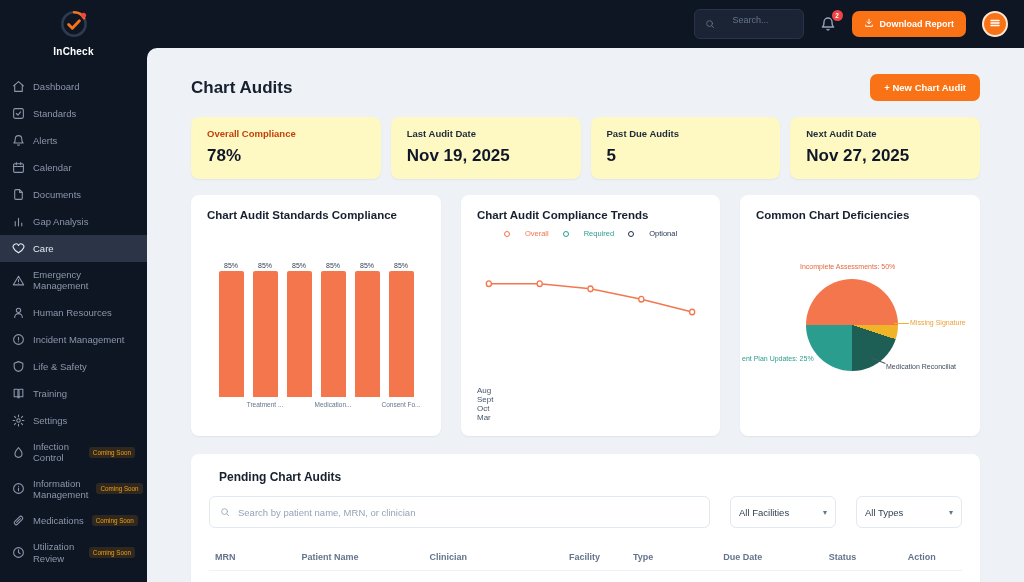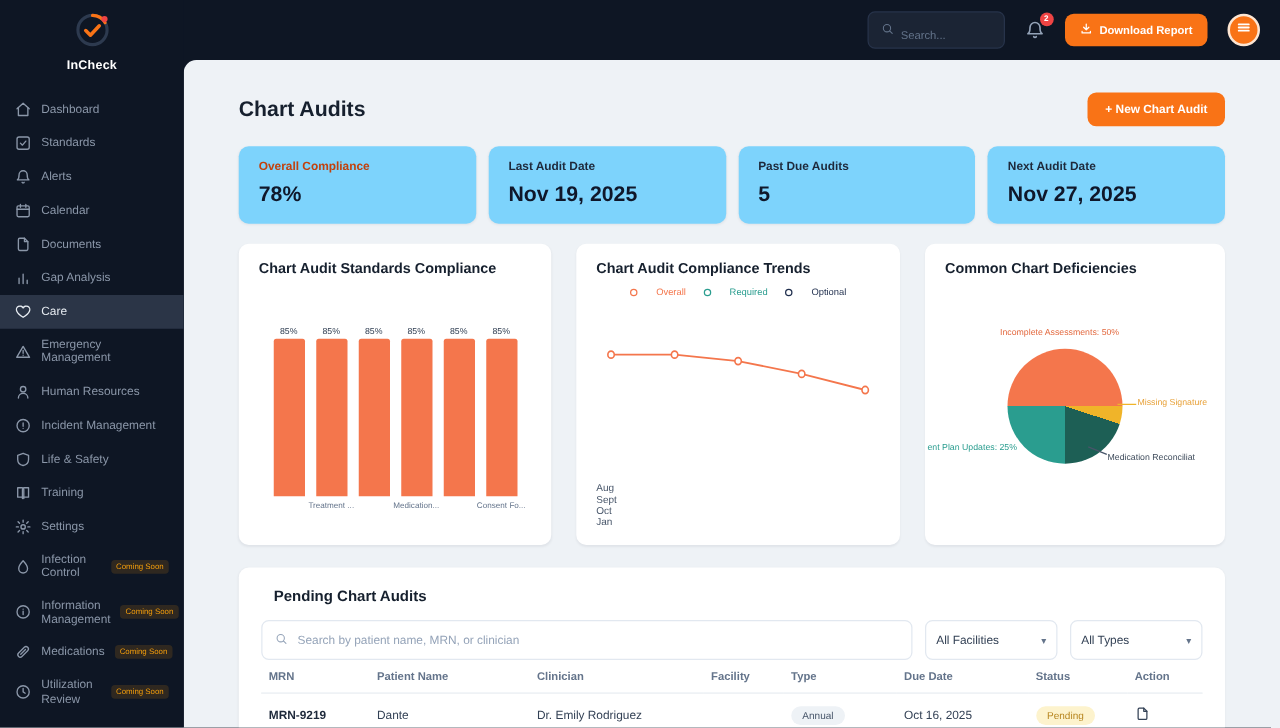--- a/index.html
+++ b/index.html
@@ -13,40 +13,40 @@
   .nav { flex:1; overflow:hidden; padding-top:6px; }
   .nav-item { display:flex; align-items:center; gap:8px; padding:7px 12px; color:#8b97a9; font-size:9.5px; cursor:pointer; }
   .nav-item.active { background:#2b3547; color:#e6ebf1; }
   .nav-icon { width:13px; height:13px; flex:none; display:flex; align-items:center; }
   .nav-icon svg { width:13px; height:13px; }
   .nav-label { flex:1; line-height:1.2; }
   .soon { margin-left:auto; flex:none; font-size:6.3px; color:#f59e0b; background:rgba(245,158,11,.14); padding:2px 4px; border-radius:3px; white-space:nowrap; }
 
   
   .topbar { position:absolute; left:147px; right:0; top:0; height:48px; background:#0e1624; display:flex; align-items:center; justify-content:flex-end; gap:16px; padding:0 16px; z-index:2; }
-  .tsearch { display:flex; align-items:flex-end; gap:6px; background:#1b2434; border:1px solid #27334a; border-radius:6px; padding:5px 10px; width:110px; color:#64748b; }
+  .tsearch { display:flex; align-items:flex-start; gap:18px; background:#1b2434; border:1px solid #27334a; border-radius:6px; padding:5px 10px; width:110px; color:#64748b; }
   .tsearch svg { width:10px; height:10px; }
   .tsearch input { background:transparent; border:0; outline:0; color:#cbd5e1; font-size:9px; width:78px; }
   .tsearch input::placeholder { color:#64748b; }
   .bell { position:relative; color:#94a3b8; width:16px; height:16px; cursor:pointer; }
   .bell svg { width:16px; height:16px; }
   .nbadge { position:absolute; top:-6px; right:-7px; background:#ef4444; color:#fff; font-size:6.5px; min-width:11px; height:11px; border-radius:6px; display:flex; align-items:center; justify-content:center; padding:0 2px; font-weight:bold; }
   .dl-btn { display:flex; align-items:center; gap:6px; background:#f97316; color:#fff; border:0; border-radius:7px; padding:7px 12px; font-size:9px; font-weight:bold; cursor:pointer; font-family:inherit; }
   .dl-btn svg { width:10px; height:10px; }
   .avatar { width:26px; height:26px; border-radius:50%; background:#f97316; display:flex; align-items:center; justify-content:center; color:#fff; cursor:pointer; border:2px solid #fde6d3; }
   .avatar svg { width:12px; height:12px; }
 
   
   .main { position:absolute; left:147px; top:48px; right:0; bottom:0; background:#eef2f6; border-top-left-radius:10px; padding:26px 44px; overflow:hidden; z-index:1; }
   .page-head { display:flex; justify-content:space-between; align-items:center; margin-bottom:16px; }
   .page-head h1 { font-size:17px; color:#16202e; font-weight:bold; }
   .new-btn { background:#f97316; color:#fff; border:0; border-radius:7px; padding:8px 14px; font-size:9.5px; font-weight:bold; cursor:pointer; font-family:inherit; }
 
   .stats { display:grid; grid-template-columns:repeat(4,1fr); gap:10px; margin-bottom:16px; }
-  .stat { background:#7dd3fc; border-radius:8px; padding:11px 16px 13px; box-shadow:0 1px 2px rgba(15,23,42,.06); }
+  .stat { background:#fef9c3; border-radius:8px; padding:11px 16px 13px; box-shadow:0 1px 2px rgba(15,23,42,.06); }
   .stat-label { font-size:9.5px; color:#1e293b; font-weight:bold; margin-bottom:7px; }
   .stat.highlight .stat-label { color:#c2410c; }
   .stat-value { font-size:17px; font-weight:bold; color:#0f172a; }
 
   .charts { display:grid; grid-template-columns:250px 1fr 240px; gap:20px; margin-bottom:18px; }
   .card { background:#fff; border-radius:8px; padding:14px 16px; box-shadow:0 1px 2px rgba(15,23,42,.06); }
   .chart-card { height:241px; position:relative; overflow:hidden; }
   .card h2 { font-size:11.5px; color:#16202e; font-weight:bold; margin-bottom:8px; }
 
   
@@ -70,21 +70,21 @@
   .plabel1 { top:124px; left:170px; }
   .plabel2 { top:168px; left:146px; }
   .plabel3 { top:160px; left:2px; }
   .pleader { position:absolute; background:#f0b429; }
   .lead1 { width:15px; height:1px; top:128px; left:154px; }
   .lead2 { width:16px; height:1px; top:165px; left:130px; background:#475569; transform:rotate(22deg); }
 
   
   .pending-card { padding:16px 18px; }
   .pending-card h2 { font-size:12px; color:#16202e; font-weight:bold;margin-left:10px; }
-  .filters { display:flex; gap:10px; margin:12px 0 0; }
+  .filters { display:flex; gap:20px; margin:12px 0 16px; }
   .psearch { flex:1; display:flex; align-items:center; gap:8px; border:1px solid #e2e8f0; border-radius:6px; padding:6px 10px; color:#94a3b8; background:#fff; }
   .psearch svg { width:10px; height:10px; }
   .psearch input { flex:1; border:0; outline:0; font-size:9.5px; color:#334155; font-family:inherit; }
   .psearch input::placeholder { color:#94a3b8; }
   .select { display:flex; align-items:center; gap:16px; border:1px solid #e2e8f0; border-radius:6px; padding:6px 8px; font-size:9.5px; color:#334155; min-width:106px; justify-content:space-between; background:#fff; cursor:pointer; }
   .chev { color:#64748b; font-size:8px; }
   table { width:100%; border-collapse:collapse; table-layout:fixed; }
   th { font-size:9px; color:#64748b; text-align:left; font-weight:bold; padding:8px 6px; border-bottom:1px solid #eef1f5; }
   td { font-size:9.5px; color:#334155; padding:10px 6px; }
   td.mrn { font-weight:bold; color:#1e293b; }
@@ -379,21 +379,21 @@
             <circle cx="12" cy="38.5" r="2.6" fill="#ffffff" stroke="#f4764c" stroke-width="1.3"></circle>
             <circle cx="63.5" cy="38.5" r="2.6" fill="#ffffff" stroke="#f4764c" stroke-width="1.3"></circle>
             <circle cx="115" cy="43.25" r="2.6" fill="#ffffff" stroke="#f4764c" stroke-width="1.3"></circle>
             <circle cx="166.5" cy="52.75" r="2.6" fill="#ffffff" stroke="#f4764c" stroke-width="1.3"></circle>
             <circle cx="218" cy="64.625" r="2.6" fill="#ffffff" stroke="#f4764c" stroke-width="1.3"></circle>
           </svg>
         <div class="xlabels" id="line-xlabels">
             <span>Aug</span>
             <span>Sept</span>
             <span>Oct</span>
-            <span>Jan</span>
+            <span>Mar</span>
           </div>
       </section>
 
       <section class="card chart-card">
         <h2>Common Chart Deficiencies</h2>
         <div class="pie" id="pie" style="background: conic-gradient(from 270deg, rgb(244, 118, 76) 0%, rgb(244, 118, 76) 50%, rgb(240, 180, 41) 50%, rgb(240, 180, 41) 55%, rgb(29, 95, 85) 55%, rgb(29, 95, 85) 75%, rgb(42, 157, 143) 75%, rgb(42, 157, 143) 100%);"></div>
         <span class="pleader lead1"></span>
         <span class="pleader lead2"></span>
         <div id="pie-labels">
             <span class="plabel plabel0" style="color: rgb(227, 105, 63);">Incomplete Assessments: 50%</span>

